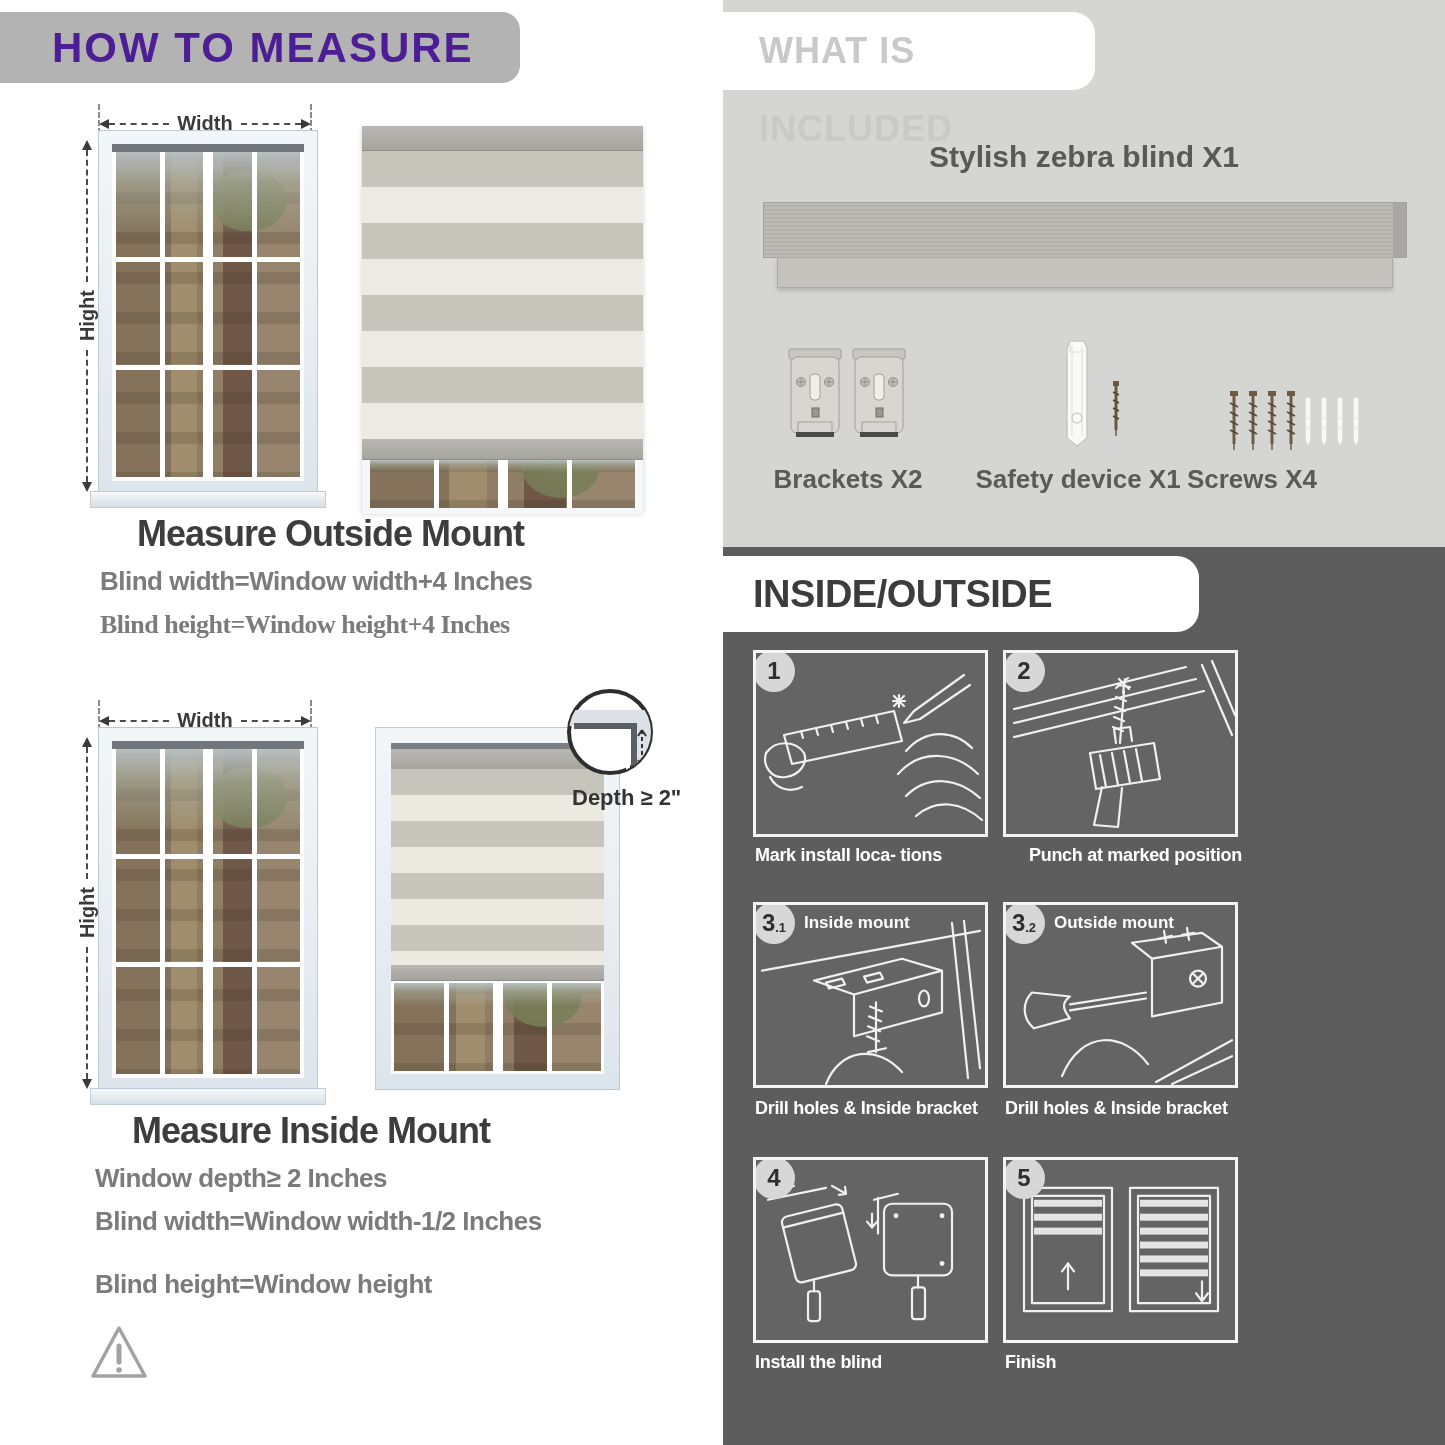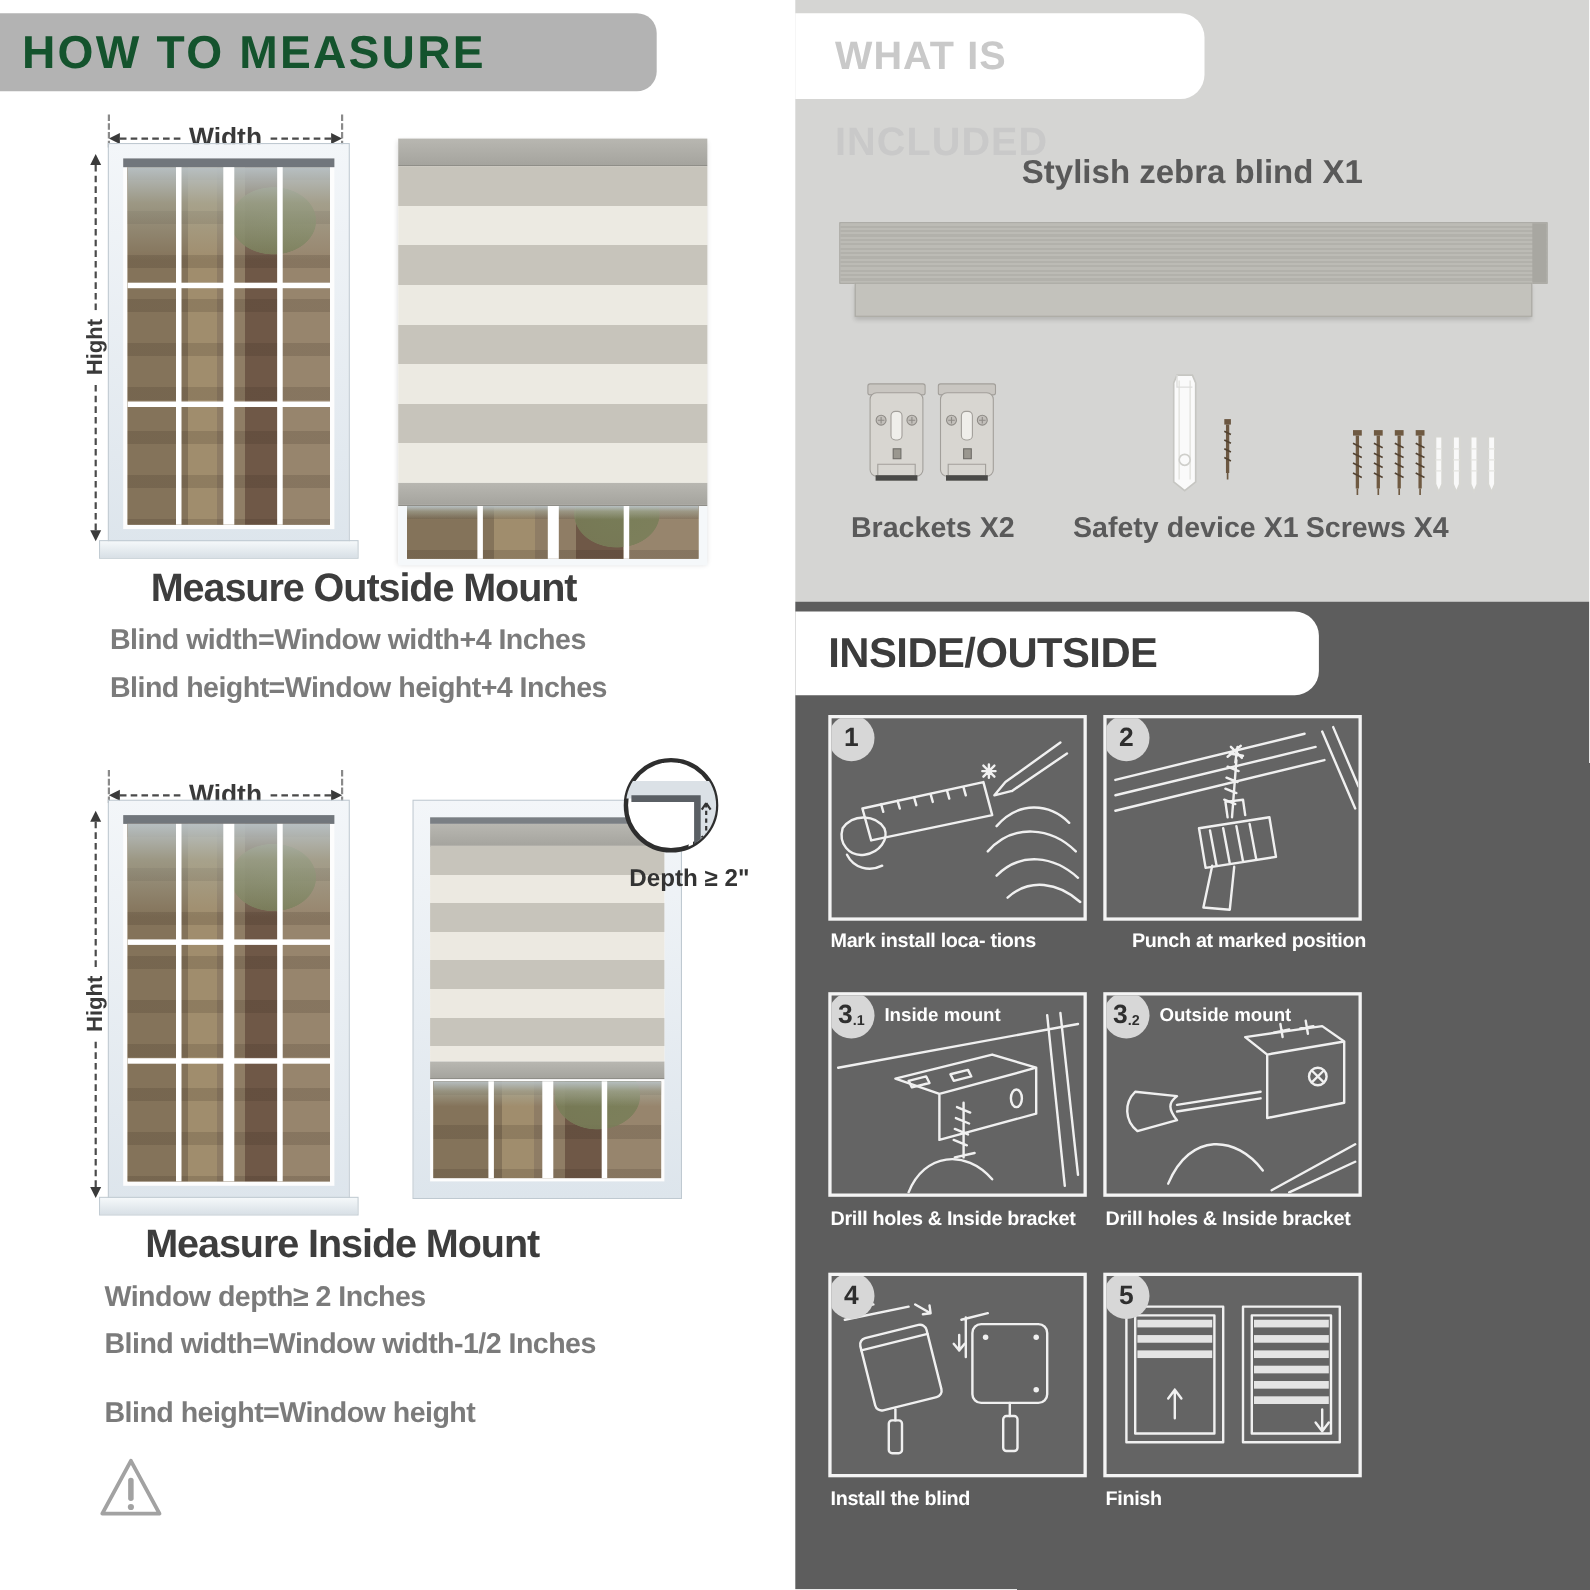--- a/index.html
+++ b/index.html
@@ -1,32 +1,32 @@
 <!DOCTYPE html>
 <html><head>
 <meta charset="utf-8">
 <style>
   html,body{margin:0;padding:0;background:#fff;}
   .canvas{position:relative;width:1445px;height:1445px;background:#ffffff;overflow:hidden;
           font-family:"Liberation Sans", sans-serif;}
   .abs{position:absolute;}
 
   
-  .lhead{left:0;top:12px;width:597px;height:71px;background:#b3b3b3;border-radius:0 18px 18px 0;
-         color:#14532d;font-weight:bold;font-size:42px;letter-spacing:2px;line-height:71px;padding-left:20px;box-sizing:border-box;}
+  .lhead{left:0;top:12px;width:520px;height:71px;background:#b3b3b3;border-radius:0 18px 18px 0;
+         color:#4c1d95;font-weight:bold;font-size:42px;letter-spacing:2px;line-height:71px;padding-left:52px;box-sizing:border-box;}
   .sec-title{font-weight:bold;font-size:36px;color:#3d3d3d;letter-spacing:-1px;margin-left:37px;}
   .sec-line{font-weight:bold;font-size:26px;color:#7b7b7b;letter-spacing:-0.5px;}
   .note-text{font-size:20px;color:#9e9e9e;line-height:33px;width:430px;}
 
   
   .harrow{display:flex;align-items:center;}
   .harrow .line{flex:1;border-top:2px dashed #4a4a4a;height:0;}
   .ah-l{width:0;height:0;border-top:5px solid transparent;border-bottom:5px solid transparent;border-right:10px solid #3a3a3a;}
   .ah-r{width:0;height:0;border-top:5px solid transparent;border-bottom:5px solid transparent;border-left:10px solid #3a3a3a;}
-  .harrow .lbl{font-weight:bold;font-size:24px;color:#3a3a3a;padding:0 8px;white-space:nowrap;}
+  .harrow .lbl{font-weight:bold;font-size:20px;color:#3a3a3a;padding:0 8px;white-space:nowrap;}
   .varrow{display:flex;flex-direction:column;align-items:center;width:22px;}
   .varrow .line{flex:1;border-left:2px dashed #4a4a4a;width:0;}
   .av-t{width:0;height:0;border-left:5px solid transparent;border-right:5px solid transparent;border-bottom:10px solid #3a3a3a;}
   .av-b{width:0;height:0;border-left:5px solid transparent;border-right:5px solid transparent;border-top:10px solid #3a3a3a;}
   .varrow .lbl{font-weight:bold;font-size:20px;color:#3a3a3a;writing-mode:vertical-rl;transform:rotate(180deg);padding:8px 0;background:#fff;}
   .tick-v{width:0;border-left:2px dashed #8a8a8a;height:30px;}
 
   
   .window{background:linear-gradient(180deg,#f3f6f9,#dde5ec);border:1px solid #bfc9d1;box-sizing:border-box;}
   .window .opening{position:absolute;left:13px;right:13px;top:13px;bottom:16px;background:#fdfdfd;}
@@ -123,21 +123,21 @@
       <div class="photo" style="left:8px;right:8px;top:0;bottom:6px;">
         <div class="bar bv bvc"></div>
         <div class="bar bv bvq1"></div>
         <div class="bar bv bvq3"></div>
       </div>
     </div>
   </div>
 
   <div class="abs sec-title" style="left:100px;top:513px;">Measure Outside Mount</div>
   <div class="abs sec-line" style="left:100px;top:566px;">Blind width=Window width+4 Inches</div>
-  <div class="abs sec-line" style="left:100px;top:610px;">Blind height=Window height+4 Inches</div>
+  <div class="abs sec-line" style="left:100px;top:610px;font-family:Liberation Serif, serif;">Blind height=Window height+4 Inches</div>
 
   <div class="abs harrow" style="left:99px;top:709px;width:212px;">
     <span class="ah-l"></span>
     <span class="line"></span>
     <span class="lbl">Width</span>
     <span class="line"></span>
     <span class="ah-r"></span>
   </div>
   <div class="abs tick-v" style="left:98px;top:700px;"></div>
   <div class="abs tick-v" style="left:310px;top:700px;"></div>

